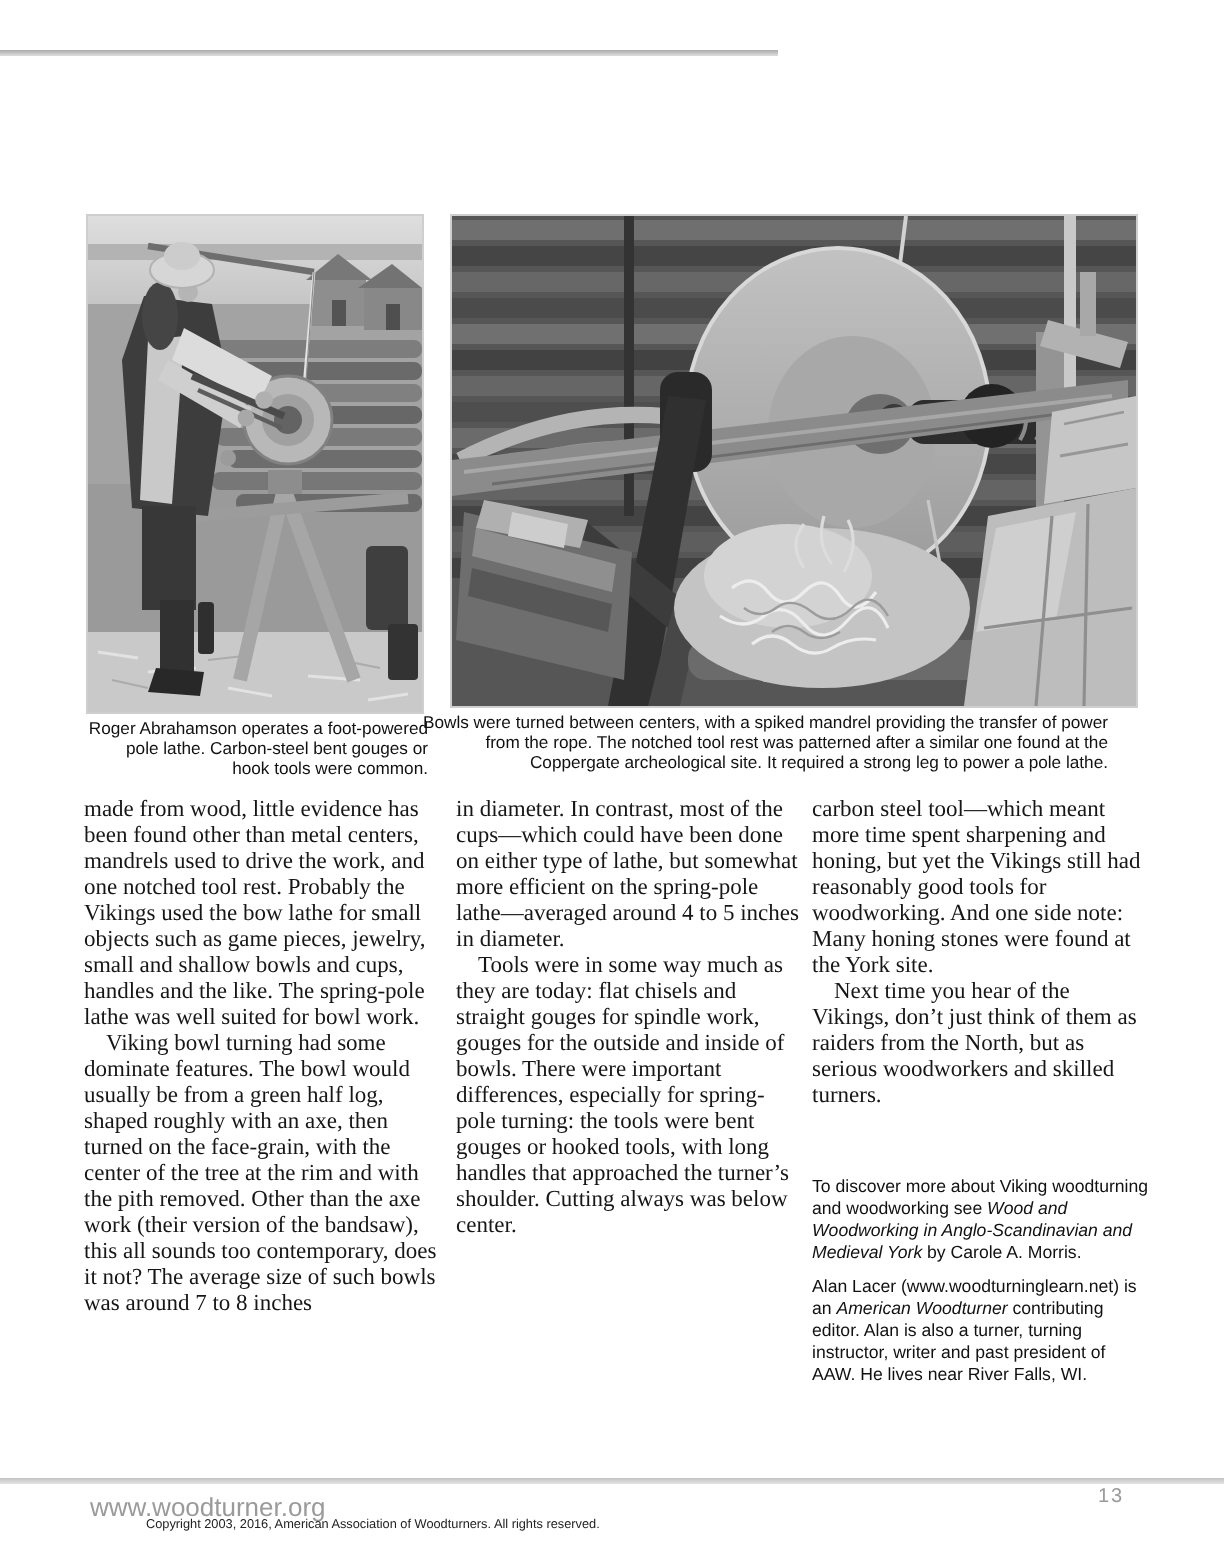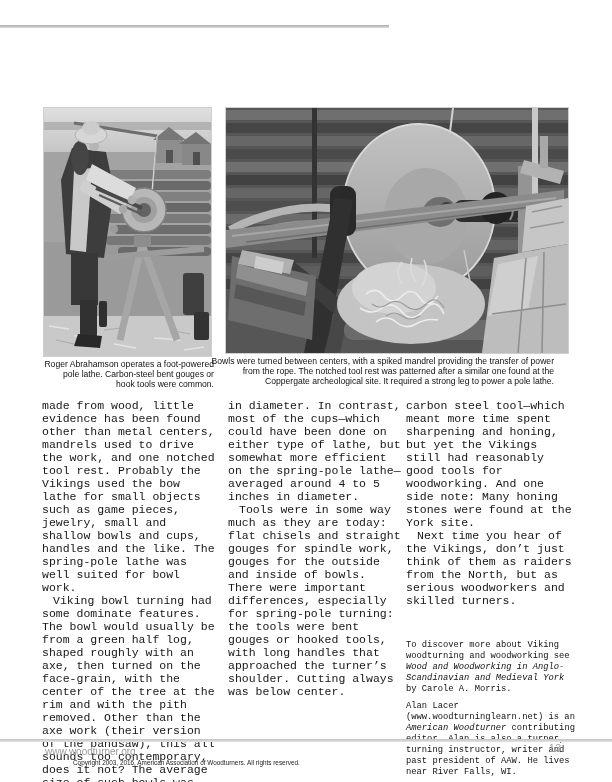--- a/index.html
+++ b/index.html
@@ -28,41 +28,41 @@
     font-size:8.6px;line-height:10px;color:#111;
     text-align:right;
   }
   .caption-left{left:44px;top:359px;width:170px;}
   .caption-right{left:210px;top:356px;width:344px;}
   .col{
     position:absolute;top:399px;
     font-size:11.5px;line-height:13px;color:#161616;
     text-align:left;
   }
-  .col p{margin:0;text-indent:11px;font-family:Liberation Mono, monospace;}
+  .col p{margin:0;text-indent:11px;}
   .col p.cont{text-indent:0;}
   .col-1{left:42px;width:177px;}
   .col-2{left:228px;width:174px;}
   .col-3{left:406px;width:170px;}
   .sidenote{
     font-family:"Liberation Sans", sans-serif;
     font-size:8.8px;line-height:11px;color:#111;
     margin:0;text-indent:0 !important;
   }
   .sidenote.first{margin-top:33px;}
   .sidenote + .sidenote{margin-top:6px;}
   .sidenote i{font-style:italic;}
   .footer-rule{
     position:absolute;left:0;top:739px;width:612px;height:3px;
     background:linear-gradient(#c3c3c3,#e3e3e3);
   }
   .footer-url{
     position:absolute;left:45px;top:746px;
     font-family:"Liberation Sans", sans-serif;
-    font-size:10px;color:#9a9a9a;
+    font-size:13px;color:#9a9a9a;
   }
   .footer-page{
     position:absolute;left:549px;top:743px;
     font-family:Liberation Sans, sans-serif;
     font-size:10px;color:#9a9a9a;letter-spacing:1px;
   }
   .footer-copy{
     position:absolute;left:73px;top:759px;
     font-family:"Liberation Sans", sans-serif;
     font-size:6.4px;color:#222;

